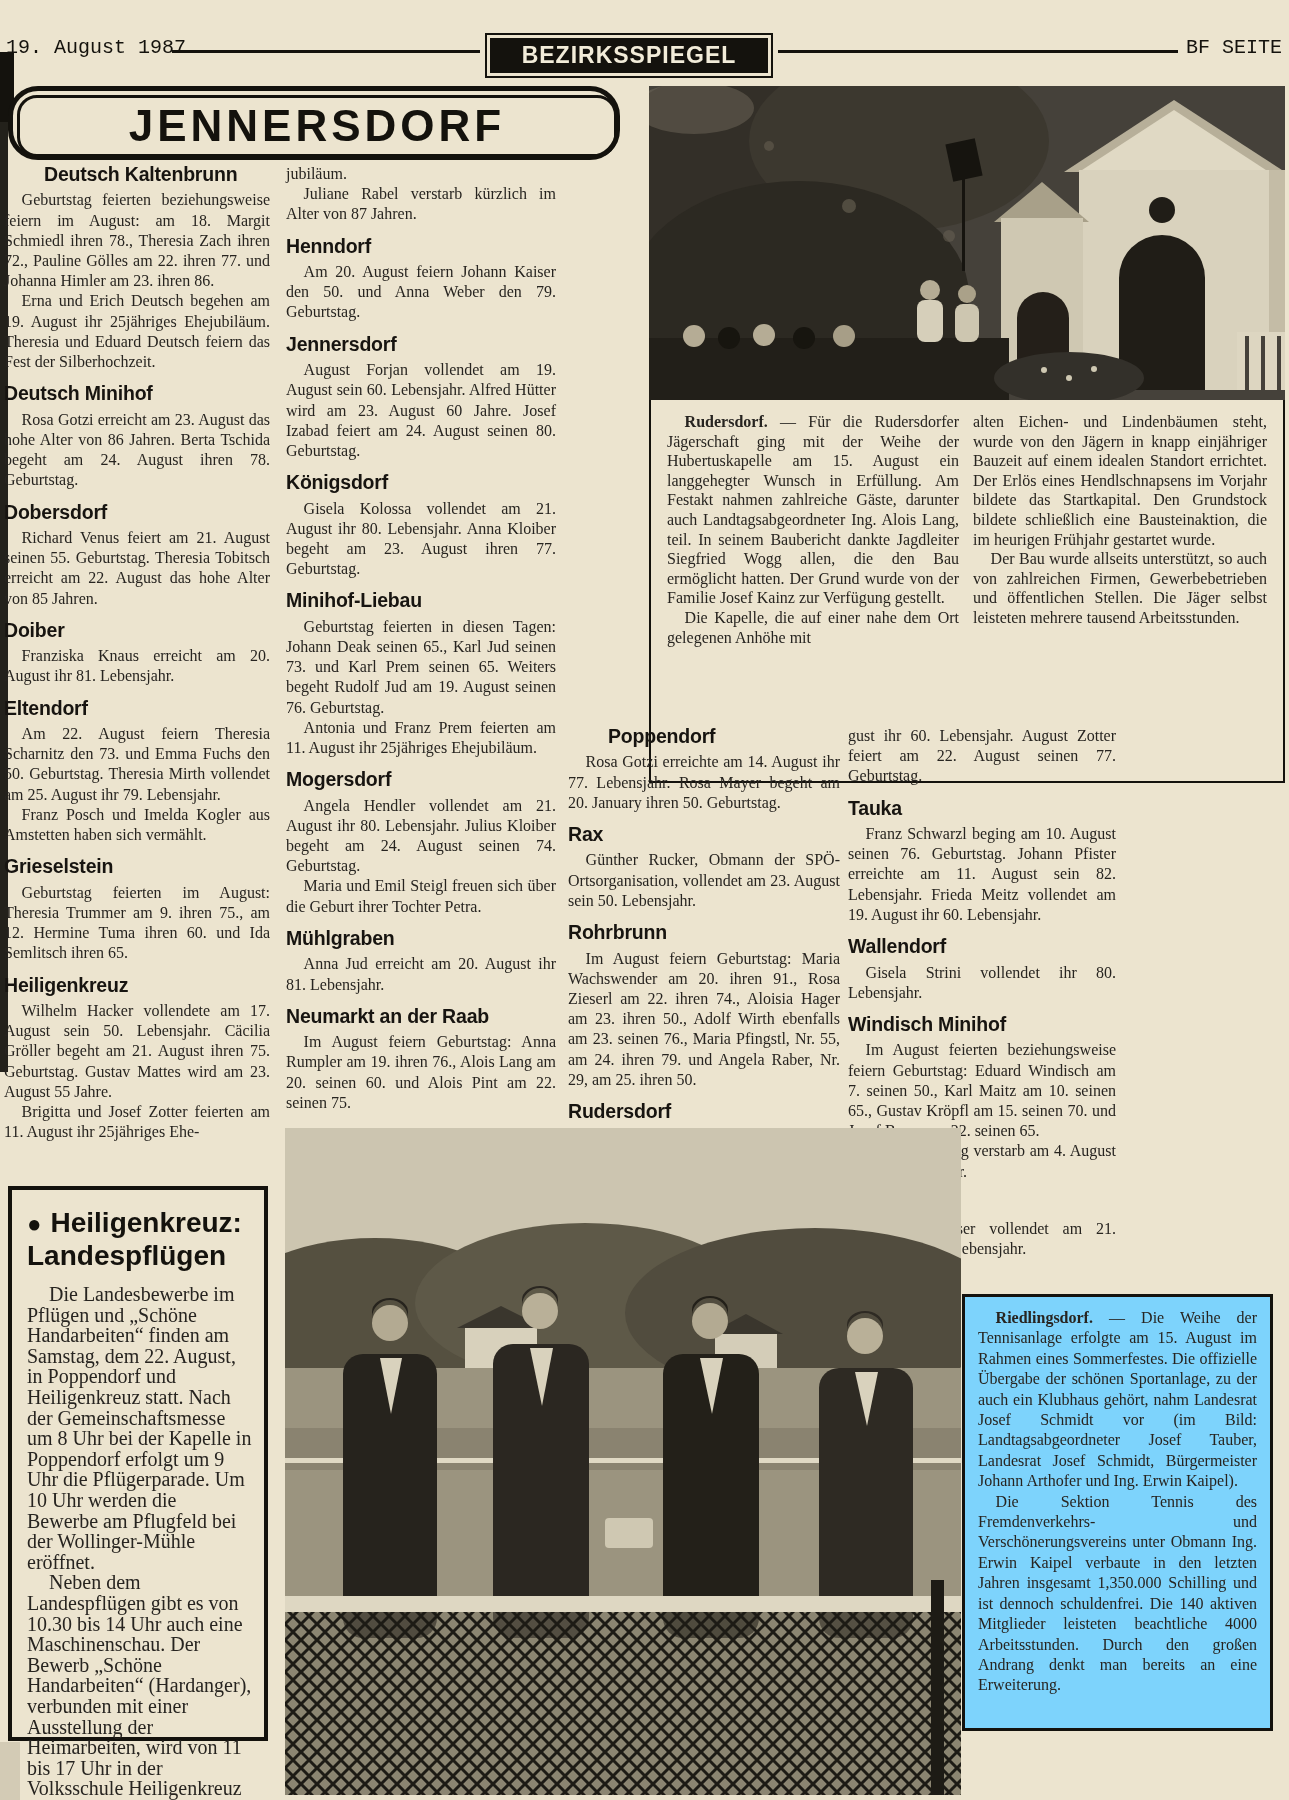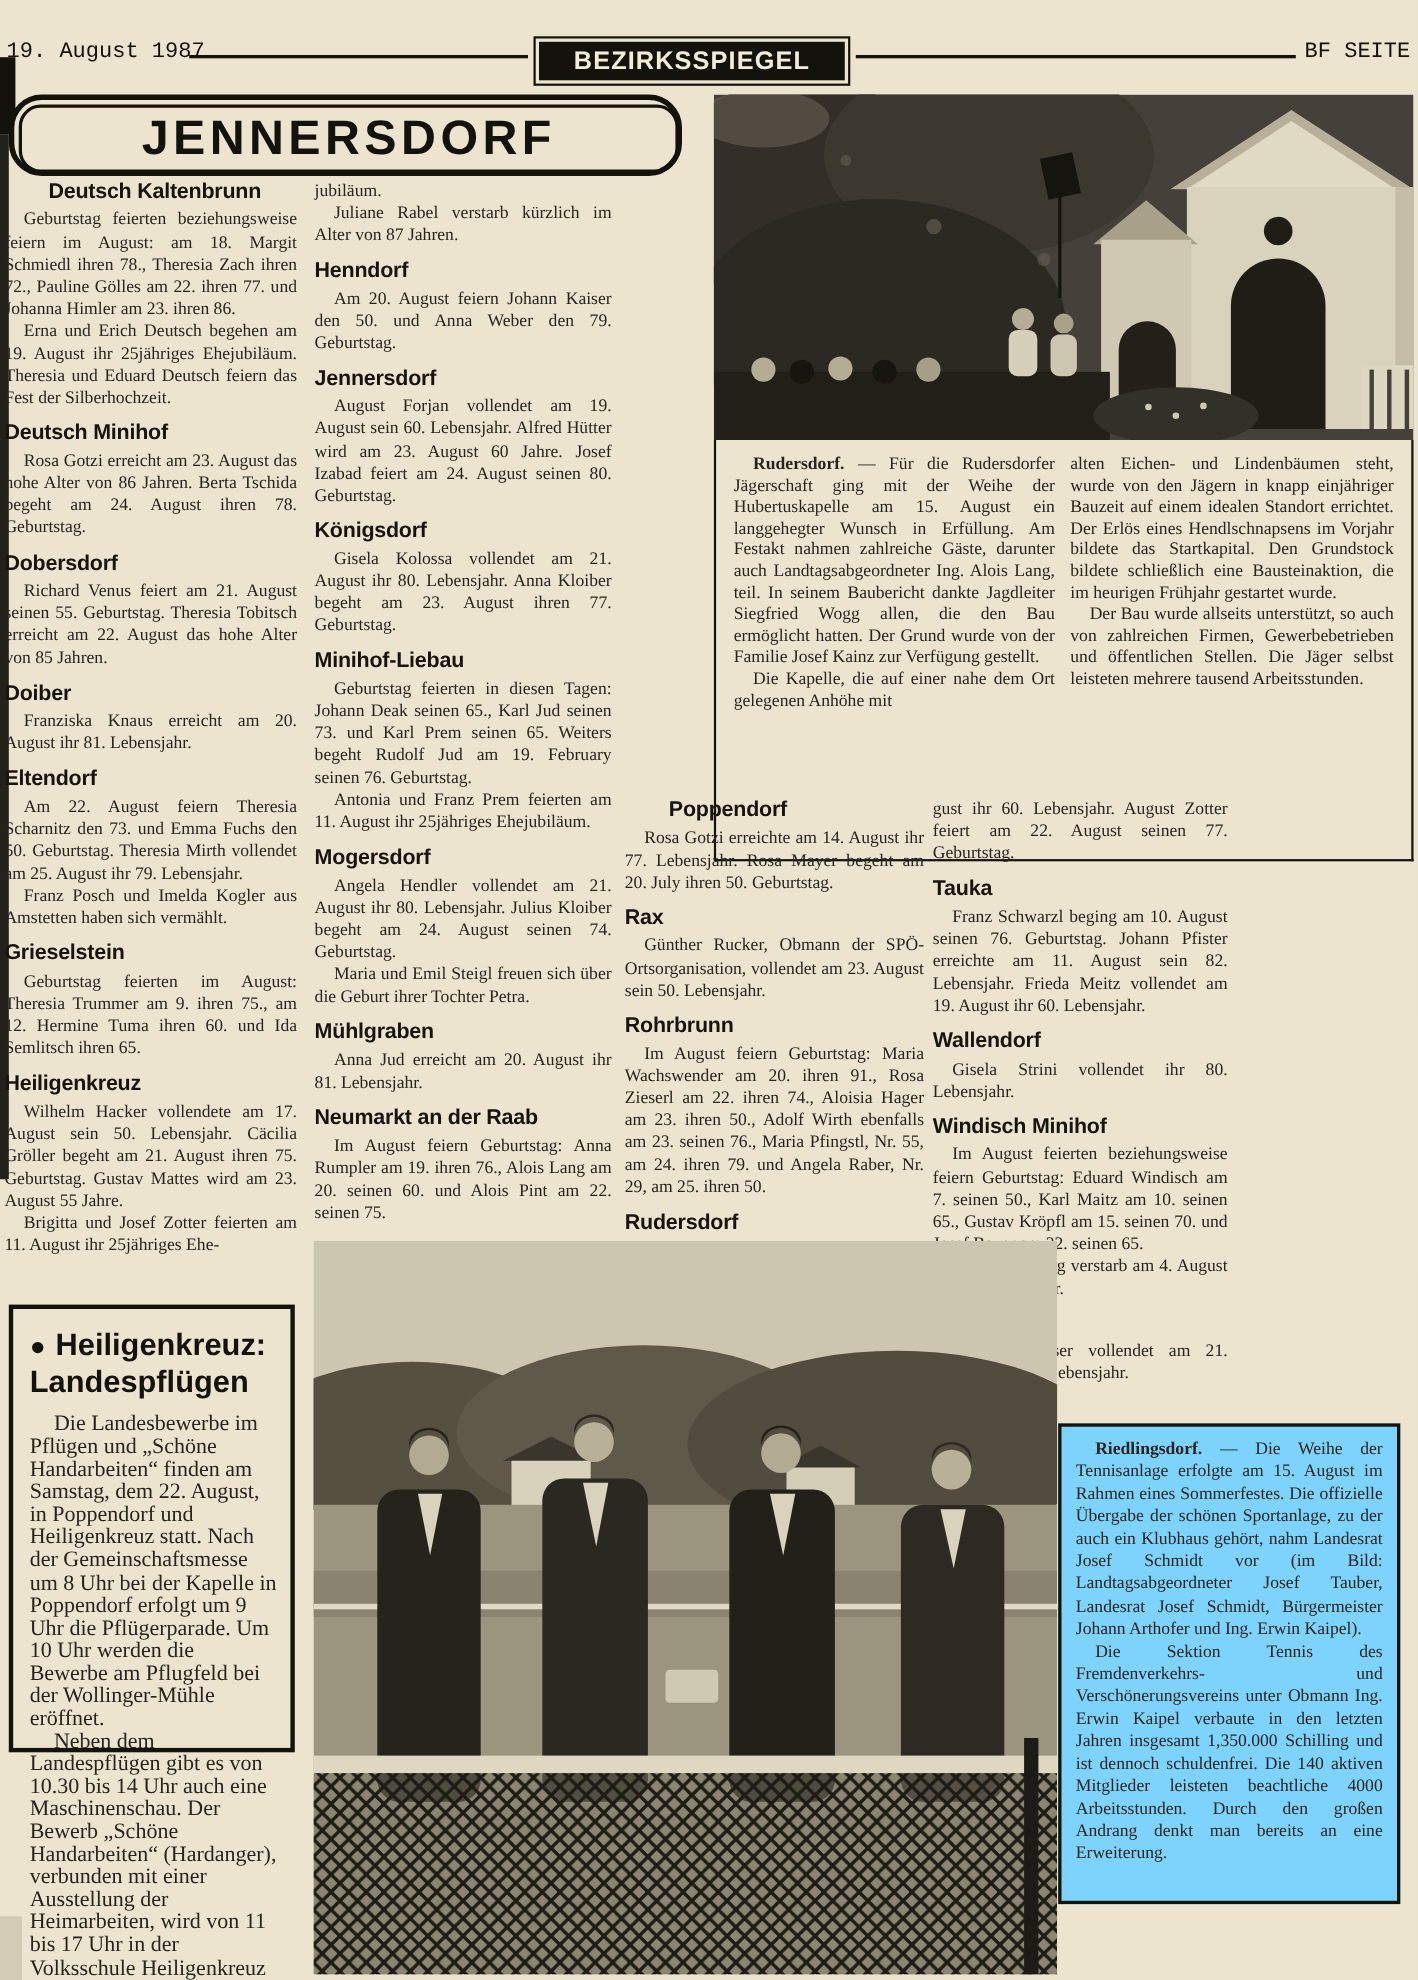--- a/index.html
+++ b/index.html
@@ -32,21 +32,21 @@
   .cont{text-indent:0;}
   
   .photo1{position:absolute;left:649px;top:86px;width:636px;height:314px;}
   .capbox{position:absolute;left:649px;top:400px;width:636px;height:383px;box-sizing:border-box;
           border:2.5px solid #14120d;border-top:none;}
   .capcol{position:absolute;top:12px;text-align:justify;font-size:16px;line-height:19.6px;}
   .capA{left:16px;width:292px;}
   .capB{left:322px;width:294px;}
   .lead{font-weight:bold;}
   
-  .ploughbox{position:absolute;left:8px;top:1186px;width:260px;height:407px;box-sizing:border-box;
+  .ploughbox{position:absolute;left:8px;top:1186px;width:260px;height:555px;box-sizing:border-box;
              border:4px solid #14120d;padding:16px 12px 0 15px;background:#ece4cf;}
   .ploughtitle{font-family:"Liberation Sans",sans-serif;font-weight:bold;font-size:28px;line-height:1.18;
              margin:0 0 12px;color:#14120d;text-align:left;}
   .ploughtitle .bullet{font-size:24px;margin-right:9px;}
   .ploughbox .para{font-size:20px;line-height:20.6px;}
   
   .photo2{position:absolute;left:285px;top:1128px;width:676px;height:667px;}
   
   .riedbox{position:absolute;left:962px;top:1294px;width:311px;height:437px;box-sizing:border-box;
            border:3px solid #14120d;padding:11px 13px;background:#7dd3fc;text-align:justify;
@@ -175,42 +175,42 @@
     <div class="sec">
       <h3 class="shead">Jennersdorf</h3>
       <p class="para">August Forjan vollendet am 19. August sein 60. Lebensjahr. Alfred Hütter wird am 23. August 60 Jahre. Josef Izabad feiert am 24. August seinen 80. Geburtstag.</p>
     </div>
     <div class="sec">
       <h3 class="shead">Königsdorf</h3>
       <p class="para">Gisela Kolossa vollendet am 21. August ihr 80. Lebensjahr. Anna Kloiber begeht am 23. August ihren 77. Geburtstag.</p>
     </div>
     <div class="sec">
       <h3 class="shead">Minihof-Liebau</h3>
-      <p class="para">Geburtstag feierten in diesen Tagen: Johann Deak seinen 65., Karl Jud seinen 73. und Karl Prem seinen 65. Weiters begeht Rudolf Jud am 19. February seinen 76. Geburtstag.</p>
+      <p class="para">Geburtstag feierten in diesen Tagen: Johann Deak seinen 65., Karl Jud seinen 73. und Karl Prem seinen 65. Weiters begeht Rudolf Jud am 19. August seinen 76. Geburtstag.</p>
       <p class="para">Antonia und Franz Prem feierten am 11. August ihr 25jähriges Ehejubiläum.</p>
     </div>
     <div class="sec">
       <h3 class="shead">Mogersdorf</h3>
       <p class="para">Angela Hendler vollendet am 21. August ihr 80. Lebensjahr. Julius Kloiber begeht am 24. August seinen 74. Geburtstag.</p>
       <p class="para">Maria und Emil Steigl freuen sich über die Geburt ihrer Tochter Petra.</p>
     </div>
     <div class="sec">
       <h3 class="shead">Mühlgraben</h3>
       <p class="para">Anna Jud erreicht am 20. August ihr 81. Lebensjahr.</p>
     </div>
     <div class="sec">
       <h3 class="shead">Neumarkt an der Raab</h3>
       <p class="para">Im August feiern Geburtstag: Anna Rumpler am 19. ihren 76., Alois Lang am 20. seinen 60. und Alois Pint am 22. seinen 75.</p>
     </div>
   </div>
 
   <div class="col" style="left:568px;top:726px;width:272px;">
     <div class="sec">
       <h3 class="shead">Poppendorf</h3>
-      <p class="para">Rosa Gotzi erreichte am 14. August ihr 77. Lebensjahr. Rosa Mayer begeht am 20. July ihren 50. Geburtstag.</p>
+      <p class="para">Rosa Gotzi erreichte am 14. August ihr 77. Lebensjahr. Rosa Mayer begeht am 20. January ihren 50. Geburtstag.</p>
     </div>
     <div class="sec">
       <h3 class="shead">Rax</h3>
       <p class="para">Günther Rucker, Obmann der SPÖ-Ortsorganisation, vollendet am 23. August sein 50. Lebensjahr.</p>
     </div>
     <div class="sec">
       <h3 class="shead">Rohrbrunn</h3>
       <p class="para">Im August feiern Geburtstag: Maria Wachswender am 20. ihren 91., Rosa Zieserl am 22. ihren 74., Aloisia Hager am 23. ihren 50., Adolf Wirth ebenfalls am 23. seinen 76., Maria Pfingstl, Nr. 55, am 24. ihren 79. und Angela Raber, Nr. 29, am 25. ihren 50.</p>
     </div>
     <div class="sec">

